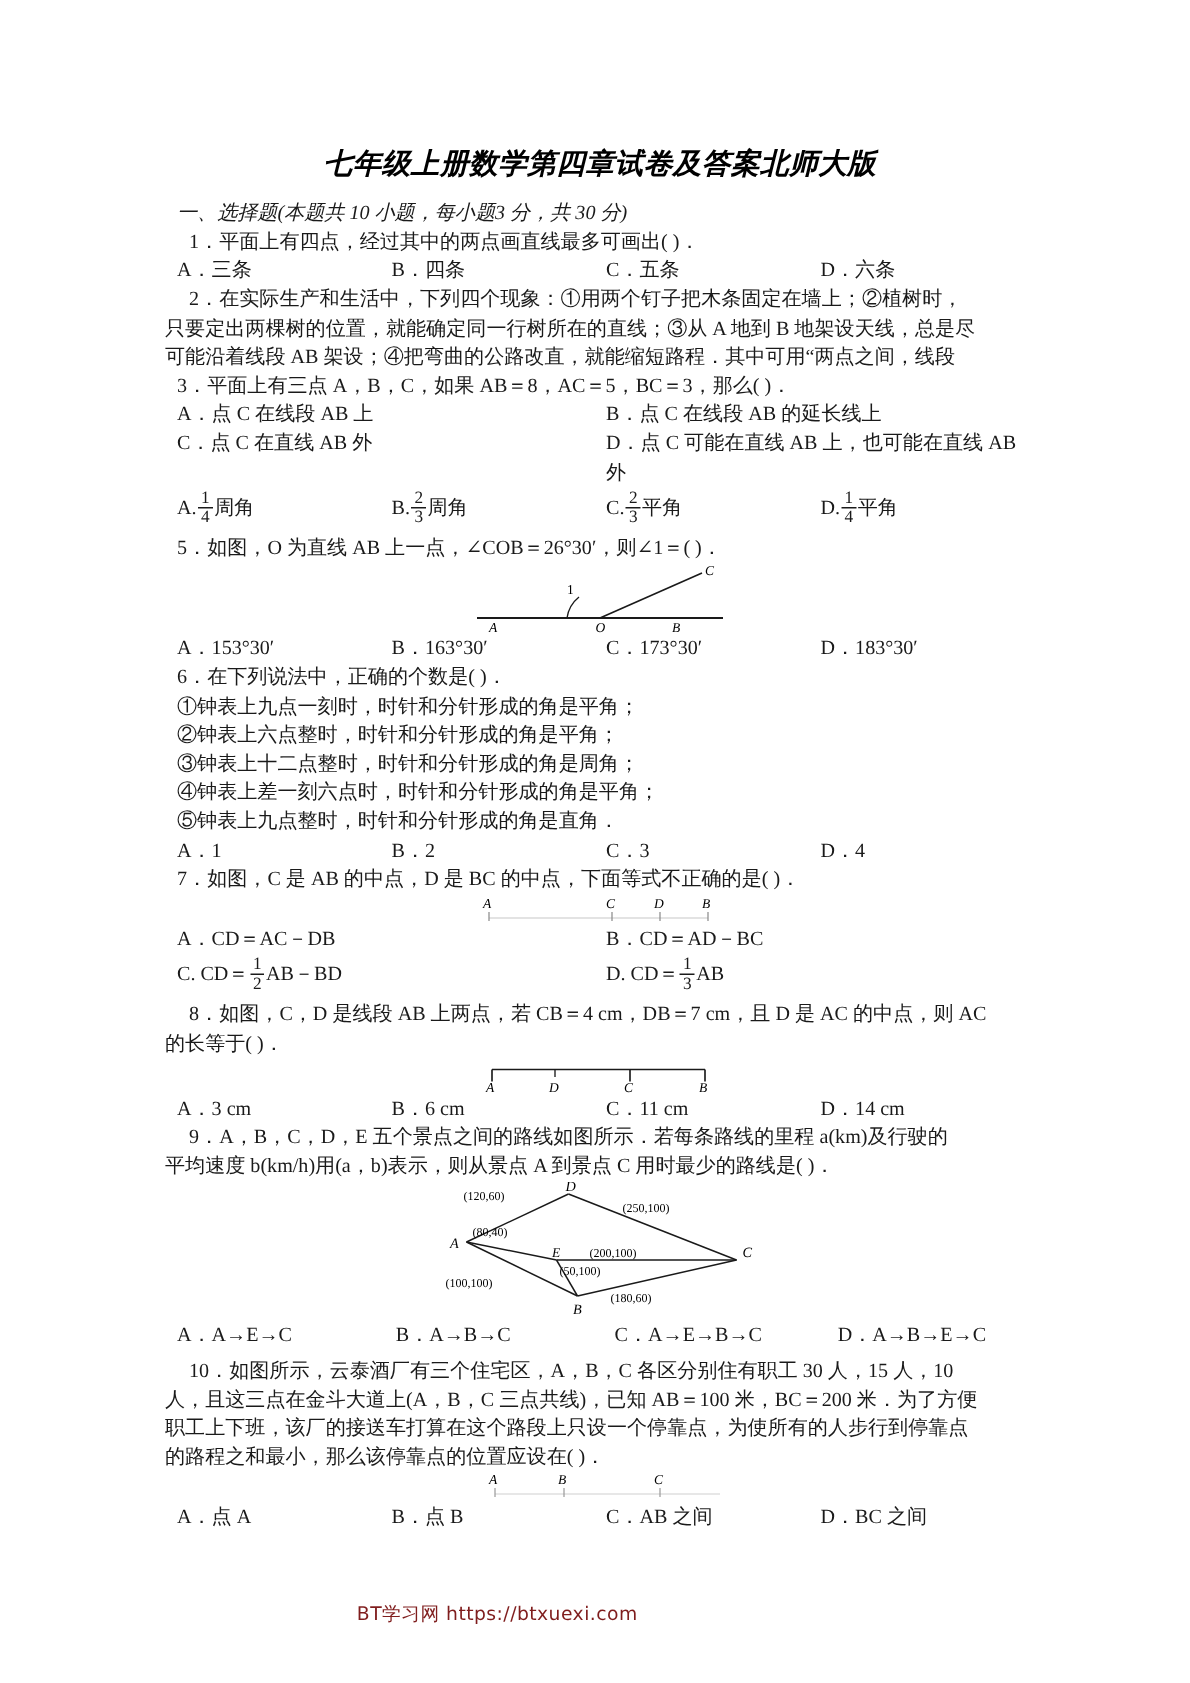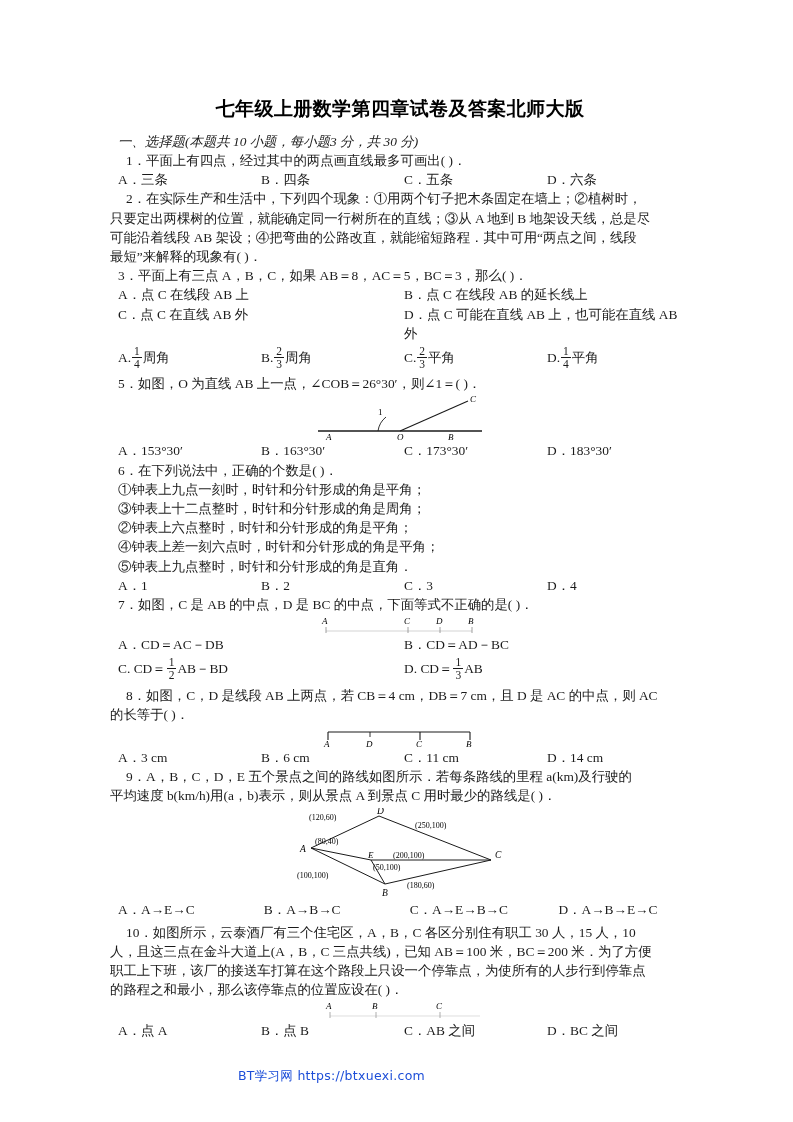--- a/index.html
+++ b/index.html
@@ -28,20 +28,21 @@
     width: 580px;
   }
   .doc-title {
     text-align: center;
     font-size: 19px;
     font-weight: bold;
     letter-spacing: 0.4px;
     margin: 0 0 10px 0;
     font-family: "DejaVu Sans", "Liberation Sans", sans-serif;
     color: #000;
+    font-style: italic;
   }
   .section-head {
     font-size: 13.4px;
     line-height: 19px;
     text-indent: 0;
     margin: 0;
     padding-left: 8px;
     font-style: italic;
   }
   .q {
@@ -98,21 +99,21 @@
     display: flex;
     justify-content: center;
   }
   .footer {
     position: absolute;
     left: 0;
     top: 1068px;
     width: 663px;
     text-align: center;
     font-size: 12.5px;
-    color: #1d4ed8;
+    color: #7f1d1d;
     font-family: "DejaVu Sans", "Liberation Sans", sans-serif;
     letter-spacing: 0.3px;
   }
   svg { display: block; }
 </style>
 </head>
 <body>
 
 <div class="page">
 
@@ -126,21 +127,20 @@
     <div class="opts o4">
       <div>A．三条</div>
       <div>B．四条</div>
       <div>C．五条</div>
       <div>D．六条</div>
     </div>
 
     <div class="q q-stem">2．在实际生产和生活中，下列四个现象：①用两个钉子把木条固定在墙上；②植树时，</div>
     <div class="q">只要定出两棵树的位置，就能确定同一行树所在的直线；③从 A 地到 B 地架设天线，总是尽</div>
     <div class="q">可能沿着线段 AB 架设；④把弯曲的公路改直，就能缩短路程．其中可用“两点之间，线段</div>
-    <div class="q">最短”来解释的现象有(      )．</div>
 
     <div class="q q-stem-noind">3．平面上有三点 A，B，C，如果 AB＝8，AC＝5，BC＝3，那么(      )．</div>
     <div class="opts o2">
       <div>A．点 C 在线段 AB 上</div>
       <div>B．点 C 在线段 AB 的延长线上</div>
     </div>
     <div class="opts o2">
       <div>C．点 C 在直线 AB 外</div>
       <div>D．点 C 可能在直线 AB 上，也可能在直线 AB 外</div>
     </div>
@@ -175,22 +175,22 @@
     </div>
     <div class="opts o4">
       <div>A．153°30′</div>
       <div>B．163°30′</div>
       <div>C．173°30′</div>
       <div>D．183°30′</div>
     </div>
 
     <div class="q q-stem-noind">6．在下列说法中，正确的个数是(      )．</div>
     <div class="sub-line">①钟表上九点一刻时，时针和分针形成的角是平角；</div>
+    <div class="sub-line">②钟表上六点整时，时针和分针形成的角是平角；</div>
     <div class="sub-line">③钟表上十二点整时，时针和分针形成的角是周角；</div>
-    <div class="sub-line">②钟表上六点整时，时针和分针形成的角是平角；</div>
     <div class="sub-line">④钟表上差一刻六点时，时针和分针形成的角是平角；</div>
     <div class="sub-line">⑤钟表上九点整时，时针和分针形成的角是直角．</div>
     <div class="opts o4">
       <div>A．1</div>
       <div>B．2</div>
       <div>C．3</div>
       <div>D．4</div>
     </div>
 
     <div class="q q-stem-noind">7．如图，C 是 AB 的中点，D 是 BC 的中点，下面等式不正确的是(      )．</div>

